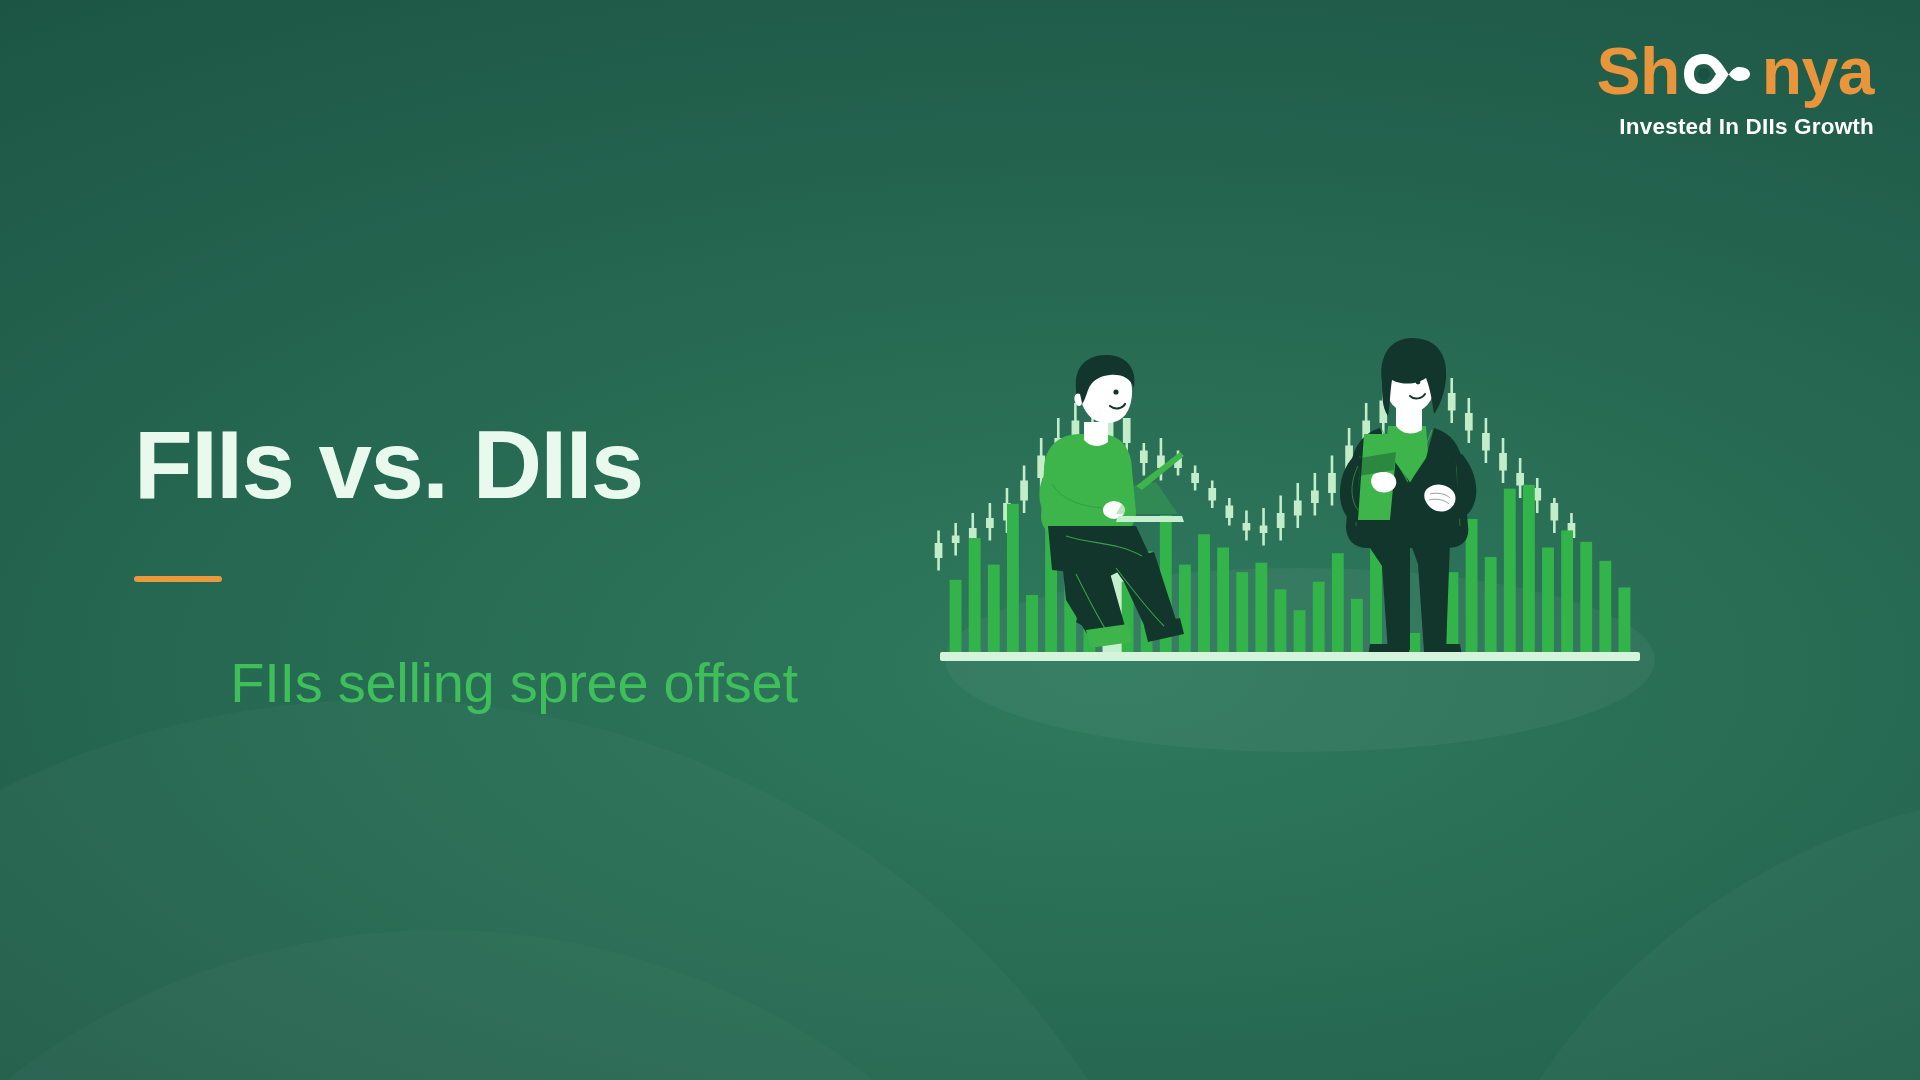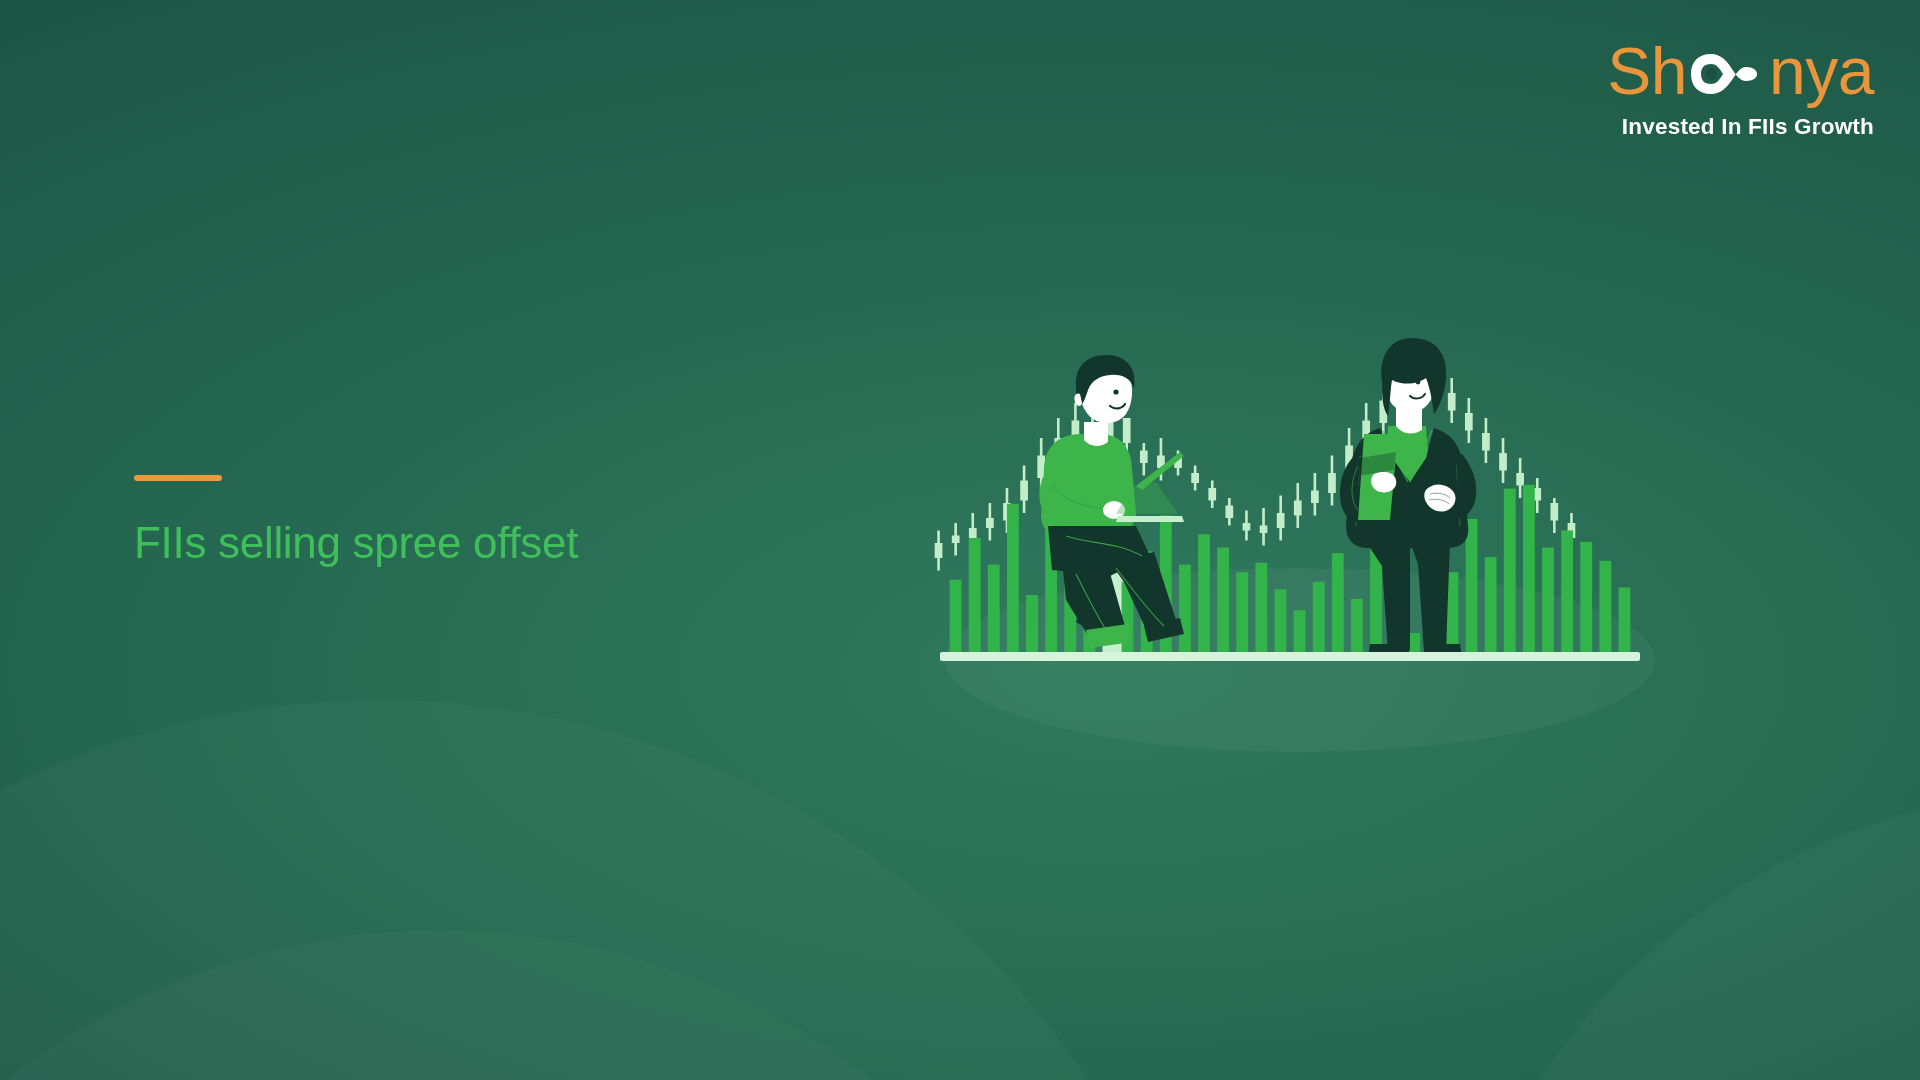--- a/index.html
+++ b/index.html
@@ -31,21 +31,21 @@
   
   #logo {
     position: absolute;
     right: 46px;
     top: 38px;
     text-align: right;
     line-height: 1;
   }
   .logo-word {
     font-size: 66px;
-    font-weight: 400;
+    font-weight: 700;
     letter-spacing: -0.5px;
     color: #E8953B;
     white-space: nowrap;
     display: flex;
     align-items: flex-end;
     justify-content: flex-end;
   }
   .logo-inf {
     display: inline-block;
     margin: 0 2px;
@@ -77,26 +77,27 @@
     margin: 0;
   }
   .divider {
     margin-top: 60px;
     width: 88px;
     height: 6px;
     border-radius: 3px;
     background: #E89A3C;
   }
   .subtitle {
-    margin-top: 36px;
-    font-size: 44px;
+    margin-top: 68px;
+    font-size: 56px;
     font-weight: 500;
     color: #3FBF5A;
     line-height: 1.18;
     letter-spacing: -0.3px;
+    text-align: center;
   }
 
   
   #illo {
     position: absolute;
     left: 940px;
     top: 330px;
     width: 700px;
     height: 440px;
   }
@@ -115,24 +116,25 @@
     <div class="logo-word">
       <span>Sh</span>
       <span class="logo-inf">
         <svg width="78" height="48" viewBox="0 0 78 48" aria-hidden="true">
           <path d="M22 4 C9 4 2 12 2 24 C2 36 9 44 22 44 C32 44 38 37 43 30 C47 24 51 17 57 17 C64 17 68 20 68 24 C68 28 64 31 57 31 C51 31 47 25 43 19 C38 11 32 4 22 4 Z M22 14 C28 14 31 19 34 24 C31 29 28 34 22 34 C15 34 12 30 12 24 C12 18 15 14 22 14 Z" fill="#FFFFFF"></path>
           <circle cx="22" cy="24" r="6" fill="#1A5142"></circle>
         </svg>
       </span>
       <span>nya</span>
     </div>
-    <div class="logo-tag">Invested In FIIs Growth</div>
+    <div class="logo-tag">Invested In DIIs Growth</div>
   </div>
 
   <div id="headline">
+    <h1 class="title">FIIs vs. DIIs</h1>
     <div class="divider"></div>
     <div class="subtitle">
       <div>FIIs selling spree offset</div>
     </div>
   </div>
 
   <div id="illo">
     <svg width="700" height="440" viewBox="0 0 700 440" aria-hidden="true">
       <defs>
         <clipPath id="noclip">

